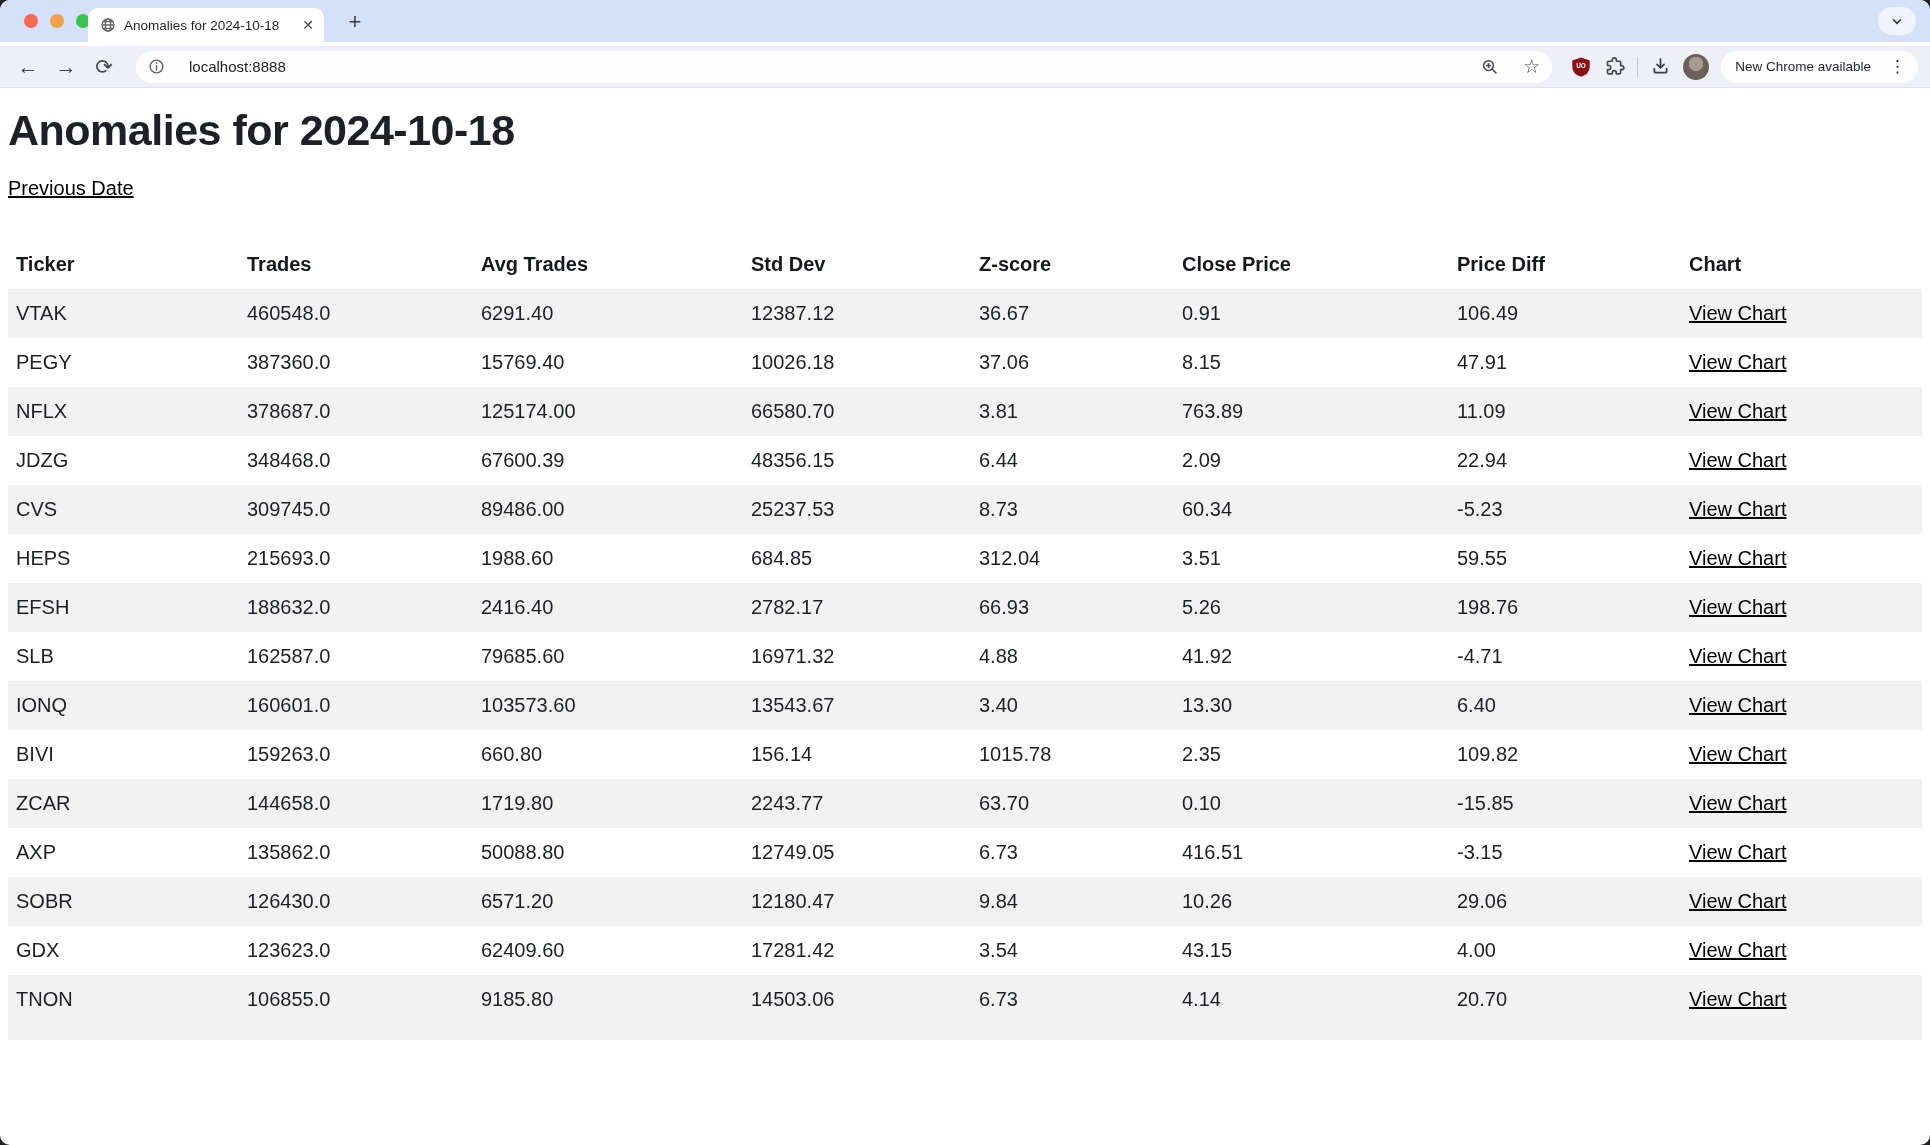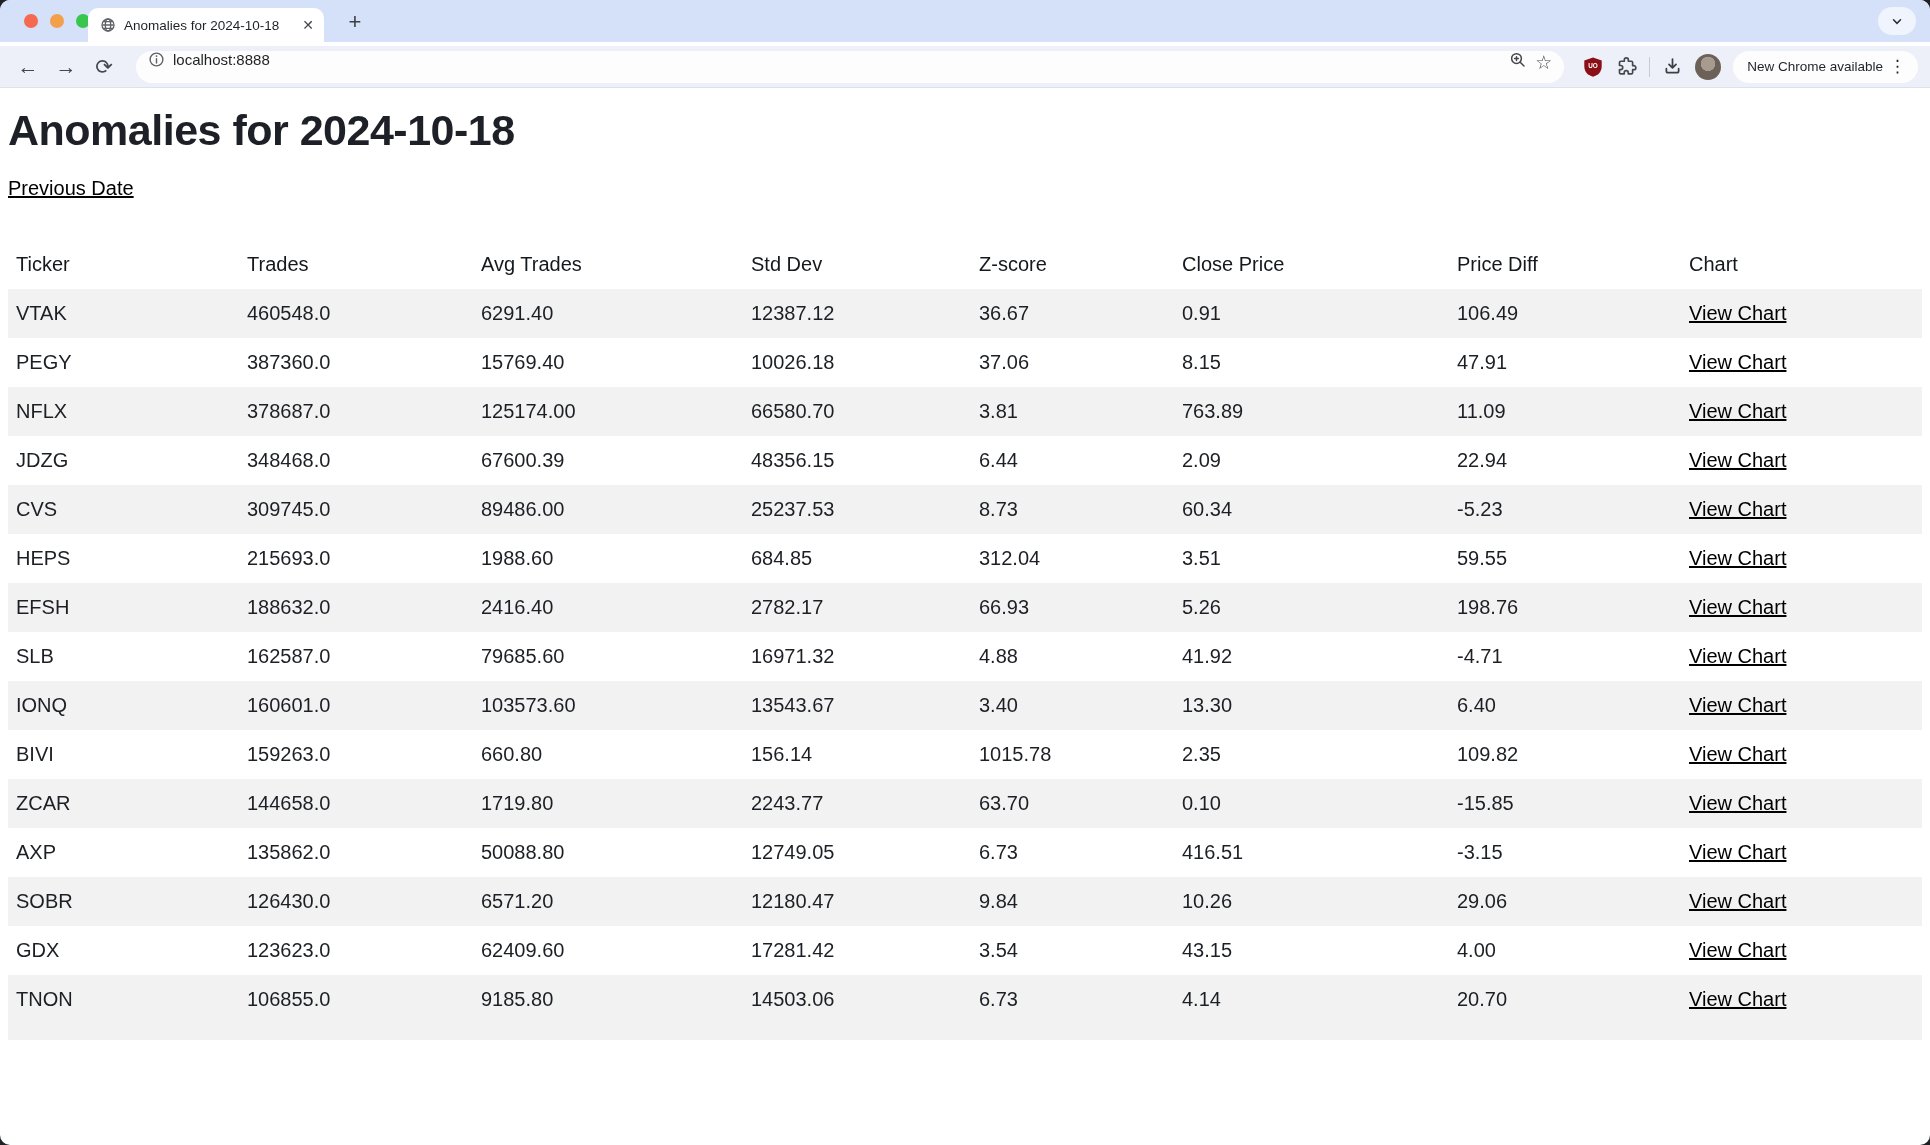--- a/index.html
+++ b/index.html
@@ -22,41 +22,41 @@
   .tab-chevron { position:absolute; right:14px; top:7px; width:38px; height:28px; background:#eff4fd;
                  border-radius:14px; display:grid; place-items:center; }
 
   .tab-divider-band { height:4px; background:#ffffff; }
 
   
   .toolbar { height:42px; background:#edf0f8; border-bottom:1px solid #dde1ec;
              display:flex; align-items:center; padding:0 12px; gap:6px; }
   .nav-btn { width:32px; height:32px; display:grid; place-items:center; color:#44474d; font-size:21px; }
   .omnibox { flex:1; height:32px; margin:0 8px 0 10px; background:#fdfdfe; border-radius:16px;
-             display:flex; align-items:flex-start; padding:0 12px; gap:8px; }
+             display:flex; align-items:center; padding:0 12px; gap:24px; }
   .omnibox-url { flex:1; font-size:15px; color:#1f2023; }
   .omni-icon { display:grid; place-items:center; color:#5f6368; }
   .star-glyph { font-size:19px; color:#45474d; }
   .toolbar-right { display:flex; align-items:center; gap:12px; margin-left:4px; }
   .toolbar-sep { width:1px; height:20px; background:#c3cadb; }
   .avatar { width:26px; height:26px; border-radius:50%;
             background:radial-gradient(circle at 50% 38%, #a79a8e 0 34%, #6c6158 36% 100%); }
   .update-pill { height:32px; background:#fdfdfe; border-radius:16px; display:flex; align-items:center;
-                 gap:0; padding:0 6px 0 14px; }
+                 gap:12px; padding:0 6px 0 14px; }
   .update-text { font-size:13.5px; color:#1f2328; white-space:nowrap; }
   .kebab { font-size:17px; color:#1f2328; padding:0 6px; }
 
   
   .page { padding: 8px 8px 0; background:#fff; }
   h1[data-name="page-title"] { font-size:43px; font-weight:700; color:#1d2127; letter-spacing:-0.5px; margin:10px 0 22px; }
   a { color:#000000; }
   .prev-link { display:inline-block; font-size:20px; margin-bottom:40px; text-decoration:underline; cursor:pointer; }
 
   table { width:100%; border-collapse:collapse; table-layout:fixed; }
-  th { text-align:left; font-size:20px; font-weight:400; color:#15181d; padding:13px 8px; }
+  th { text-align:left; font-size:20px; font-weight:700; color:#15181d; padding:13px 8px; }
   td { font-size:20px; color:#1c1f24; padding:13px 8px; }
   tbody tr:nth-child(odd) { background:#f2f2f3; }
   td a { text-decoration:underline; cursor:pointer; }
 
   .partial-row { height:16px; background:#f2f2f3; margin:0; }
 
   svg { display:block; }
 </style>
 </head>
 <body>

